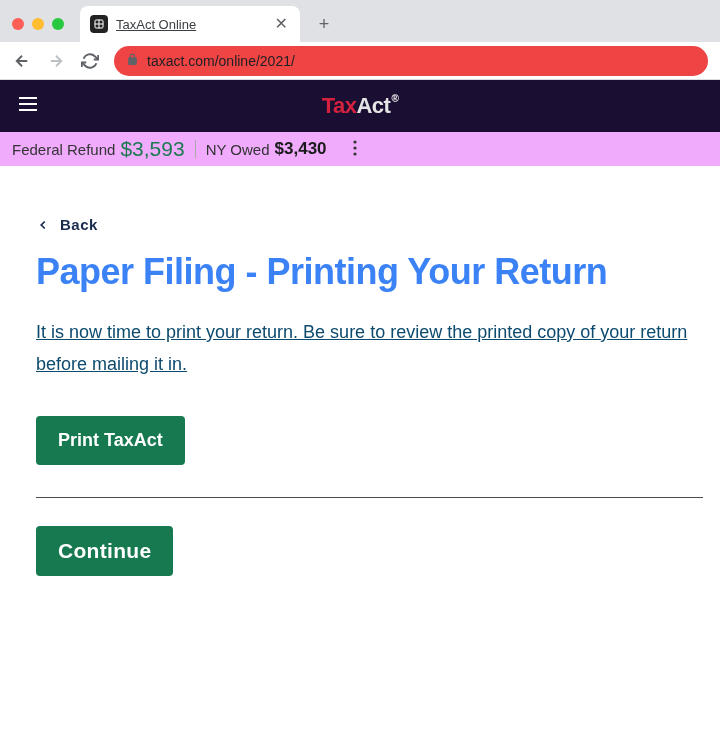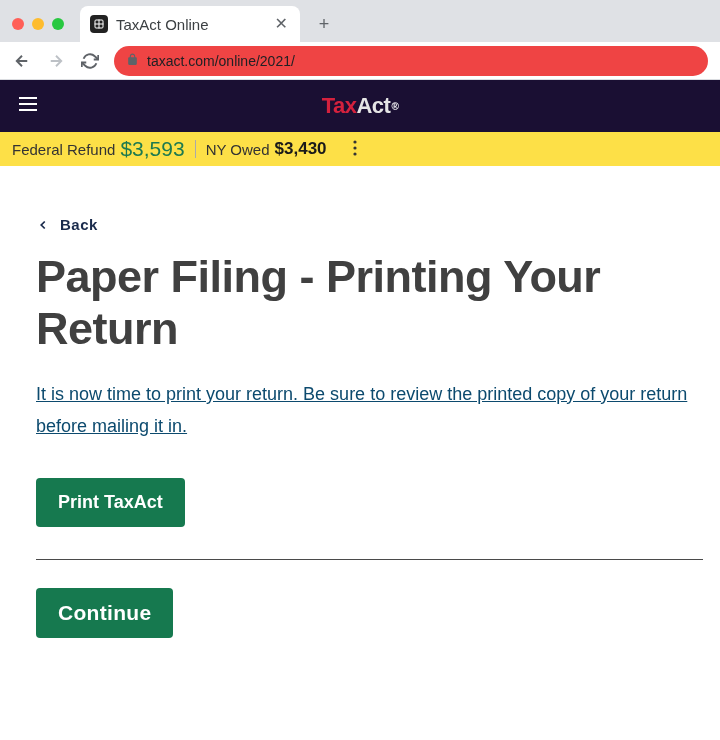--- a/index.html
+++ b/index.html
@@ -9,54 +9,54 @@
     .browser-chrome { background: #dfe1e5; }
     .tab-bar { display: flex; align-items: center; height: 42px; padding: 6px 0 0 12px; }
     .traffic-lights { display: flex; gap: 8px; margin-right: 16px; align-items: center; }
     .light { width: 12px; height: 12px; border-radius: 50%; }
     .light.red { background: #ff5f57; }
     .light.yellow { background: #febc2e; }
     .light.green { background: #28c840; }
     .tab { background: #fff; border-radius: 8px 8px 0 0; display: flex; align-items: center; padding: 0 10px; height: 36px; min-width: 220px; gap: 8px; position: relative; }
     .tab-favicon { width: 18px; height: 18px; background: #222; border-radius: 4px; display: flex; align-items: center; justify-content: center; }
     .tab-favicon svg { width: 12px; height: 12px; }
-    .tab-title { font-size: 15px; color: #3c4043; flex: 1; }
+    .tab-title { font-size: 13px; color: #3c4043; flex: 1; text-decoration: underline; }
     .tab-close { color: #5f6368; font-size: 16px; cursor: pointer; padding: 2px; line-height: 1; }
     .new-tab { margin-left: 10px; color: #5f6368; font-size: 18px; font-weight: 300; cursor: pointer; width: 28px; height: 28px; display: flex; align-items: center; justify-content: center; border-radius: 50%; }
     
     .address-bar-row { background: #fff; display: flex; align-items: center; padding: 6px 12px; gap: 14px; height: 38px; border-bottom: 1px solid #dadce0; }
     .nav-btn { color: #5f6368; cursor: pointer; width: 20px; height: 20px; display: flex; align-items: center; justify-content: center; }
     .nav-btn.disabled { color: #bdc1c6; }
     .address-bar { flex: 1; background: #ef4444; border-radius: 16px; height: 30px; display: flex; align-items: center; padding: 0 12px; gap: 8px; }
     .lock-icon { color: #5f6368; }
     .url { font-size: 14px; color: #202124; }
     
     
     .app-header { background: #1a0f33; height: 52px; display: flex; align-items: center; padding: 0 16px; position: relative; }
     .hamburger { cursor: pointer; color: #fff; }
     .hamburger svg { width: 24px; height: 24px; }
-    .logo { position: absolute; left: 50%; transform: translateX(-50%); display: flex; align-items: center; font-weight: 900; font-size: 22px; letter-spacing: -0.5px; }
+    .logo { position: absolute; left: 50%; transform: translateX(-50%); display: flex; align-items: flex-start; font-weight: 900; font-size: 22px; letter-spacing: -0.5px; }
     .logo-tax { color: #d4213d; }
     .logo-act { color: #e5e5e5; }
     .logo-dot { color: #fff; font-size: 10px; margin-left: 1px; }
     
     
-    .status-bar { background: #fde047; height: 34px; display: flex; align-items: center; padding: 0 12px; gap: 8px; font-size: 15px; }
+    .status-bar { background: #f0abfc; height: 34px; display: flex; align-items: center; padding: 0 12px; gap: 8px; font-size: 15px; }
     .status-item { display: flex; align-items: center; gap: 5px; }
     .status-label { color: #333; font-weight: 400; }
     .refund-amount { color: #1d7a50; font-weight: 400; font-size: 21px; }
     .owed-amount { color: #1a1a1a; font-weight: 700; font-size: 17px; }
     .divider { width: 1px; height: 18px; background: #aaa; margin: 0 2px; }
     .kebab { color: #333; cursor: pointer; margin-left: 18px; }
     
     
     .content { padding: 50px 17px 0 36px; }
     .back-link { display: flex; align-items: center; gap: 10px; cursor: pointer; color: #1a2b4c; font-weight: 700; font-size: 15px; letter-spacing: 0.5px; margin-bottom: 18px; }
     .back-link svg { width: 14px; height: 14px; }
-    .page-title { font-size: 45px; font-weight: 700; color: #404040; margin-bottom: 24px; letter-spacing: -0.5px; }
+    .page-title { font-size: 36px; font-weight: 700; color: #3b82f6; margin-bottom: 24px; letter-spacing: -0.5px; }
     .body-text { font-size: 18px; color: #0c4a6e; line-height: 1.75; margin-bottom: 36px; padding-right: 0; text-decoration: underline; }
     .print-btn { background: #16794f; color: #fff; border: none; padding: 14px 22px; font-size: 18px; font-weight: 700; border-radius: 4px; cursor: pointer; margin-bottom: 32px; }
     .hr { border: none; border-top: 1px solid #4a4a4a; margin-bottom: 28px; }
     .continue-btn { background: #16794f; color: #fff; border: none; padding: 13px 22px; font-size: 21px; font-weight: 700; border-radius: 4px; cursor: pointer; letter-spacing: 0.3px; }
   </style>
 </head>
 <body>
 
 <div class="browser-chrome">
   <div class="tab-bar">

